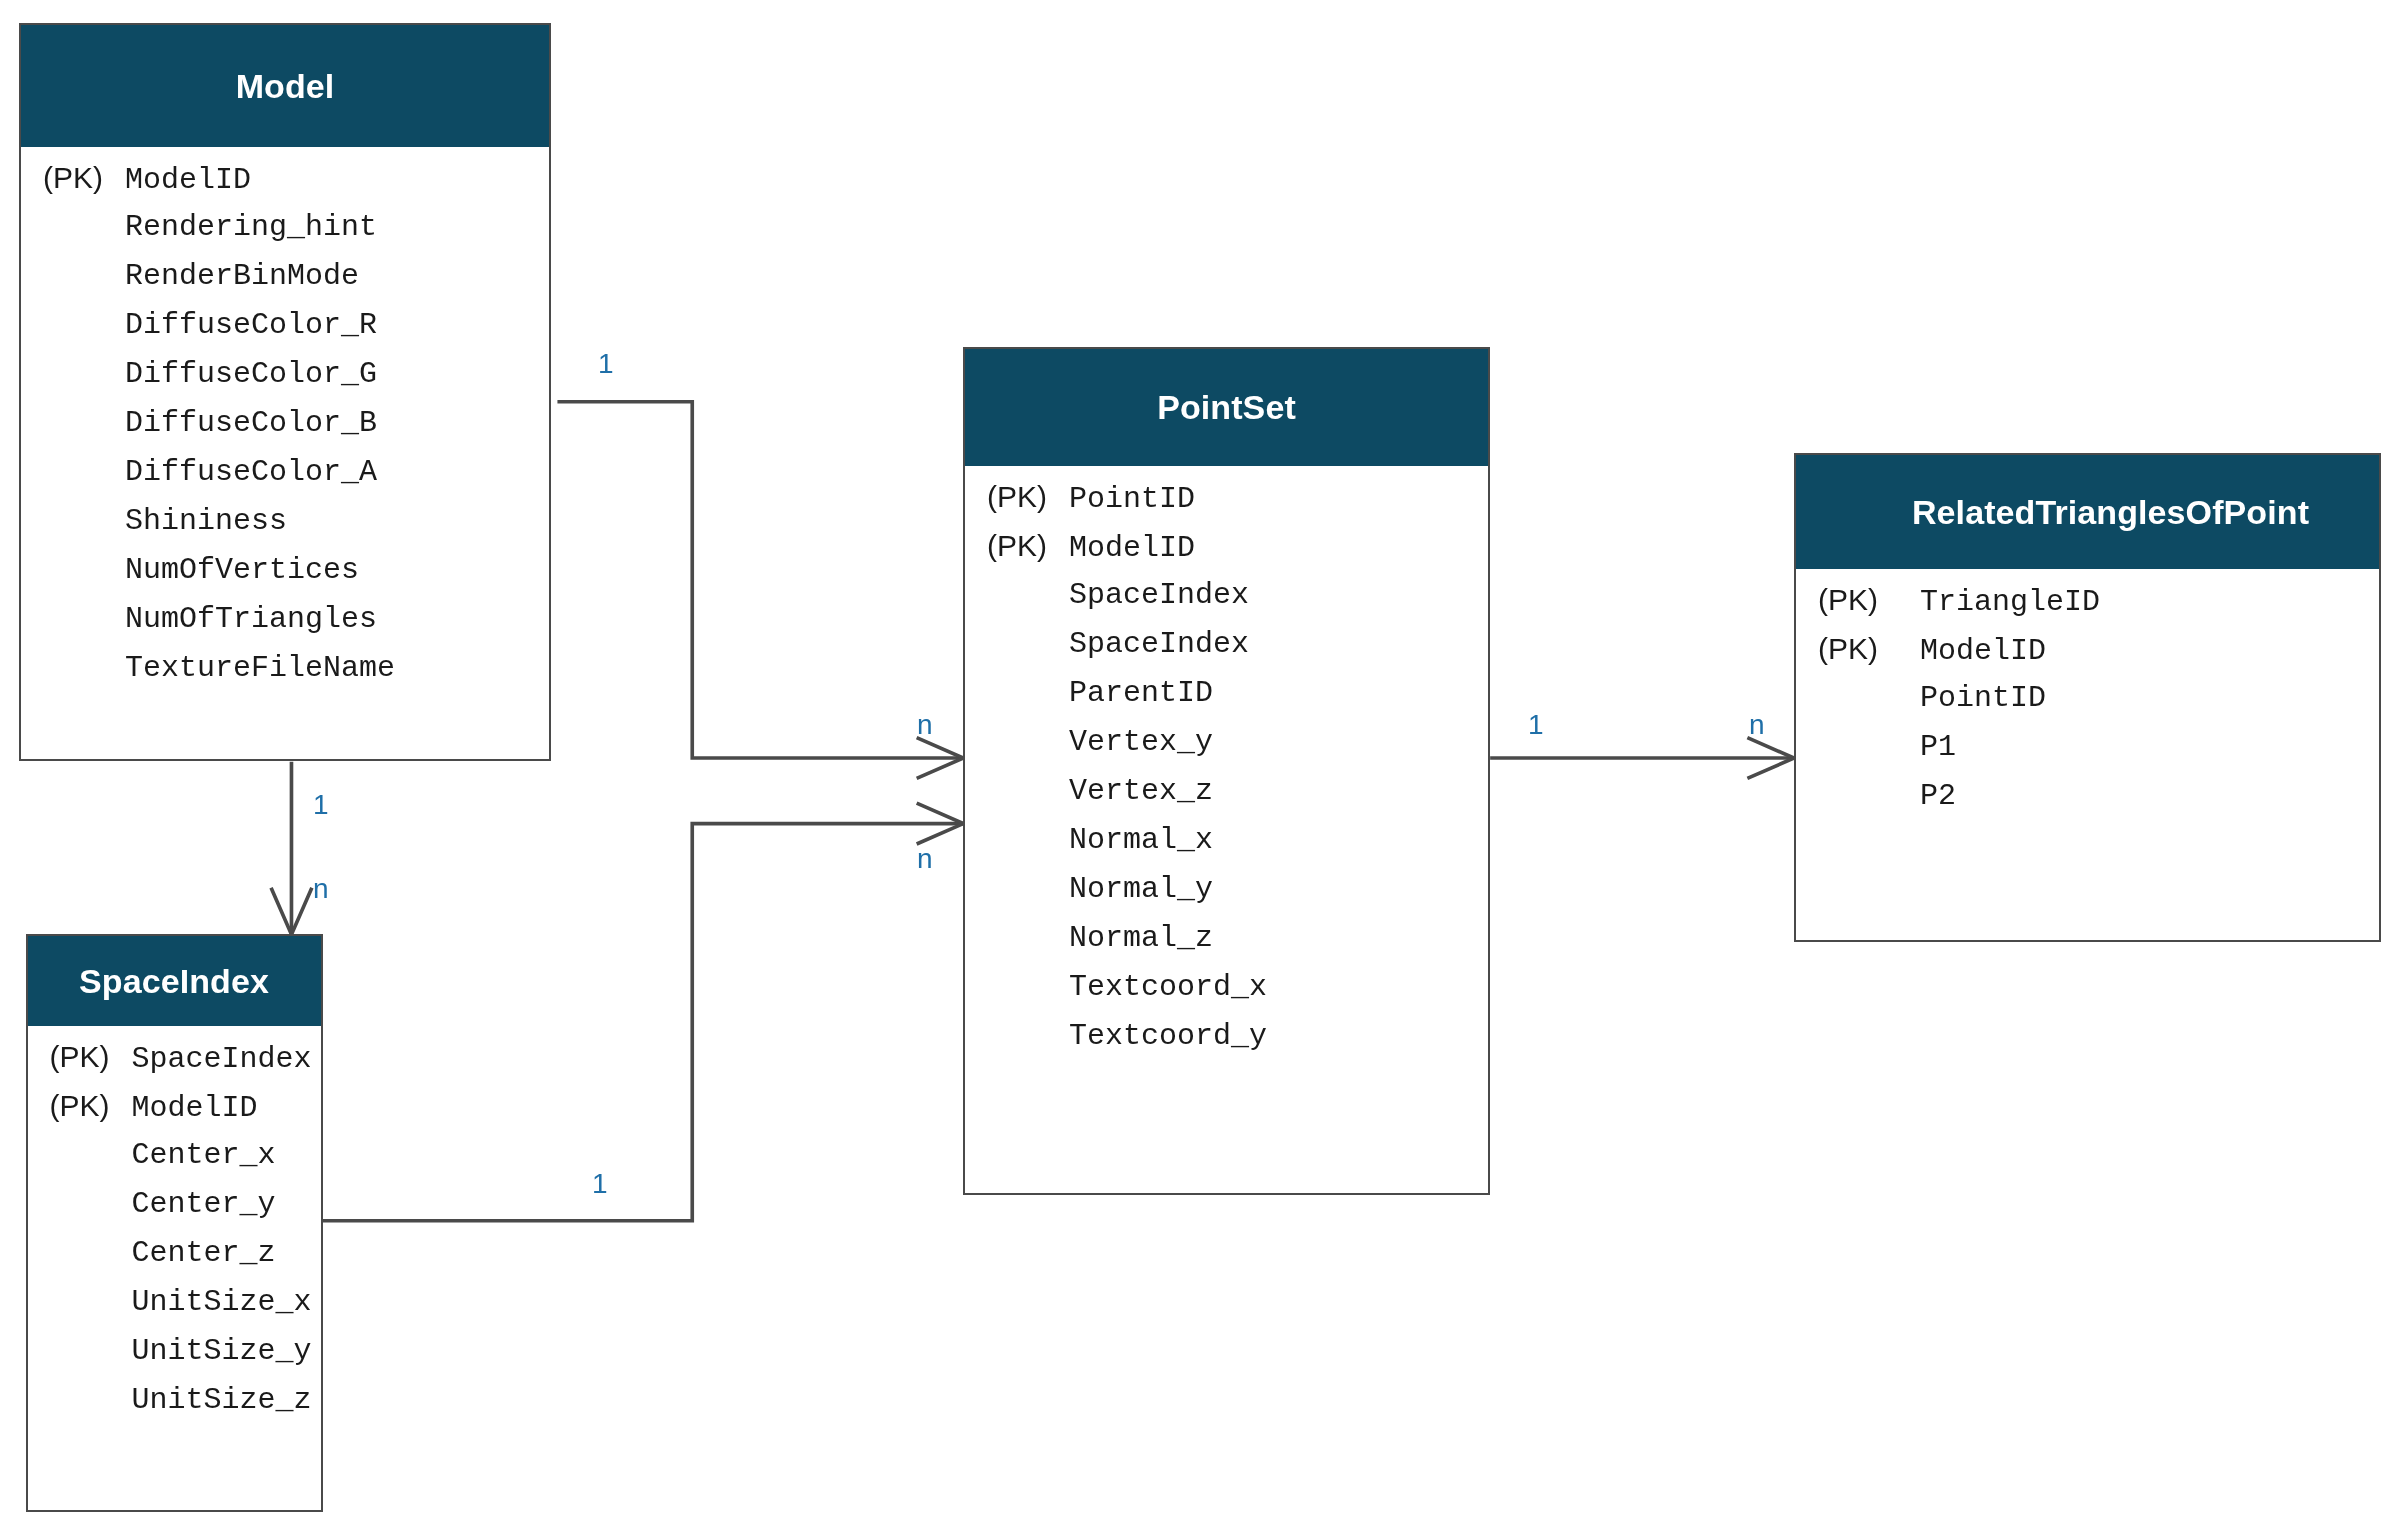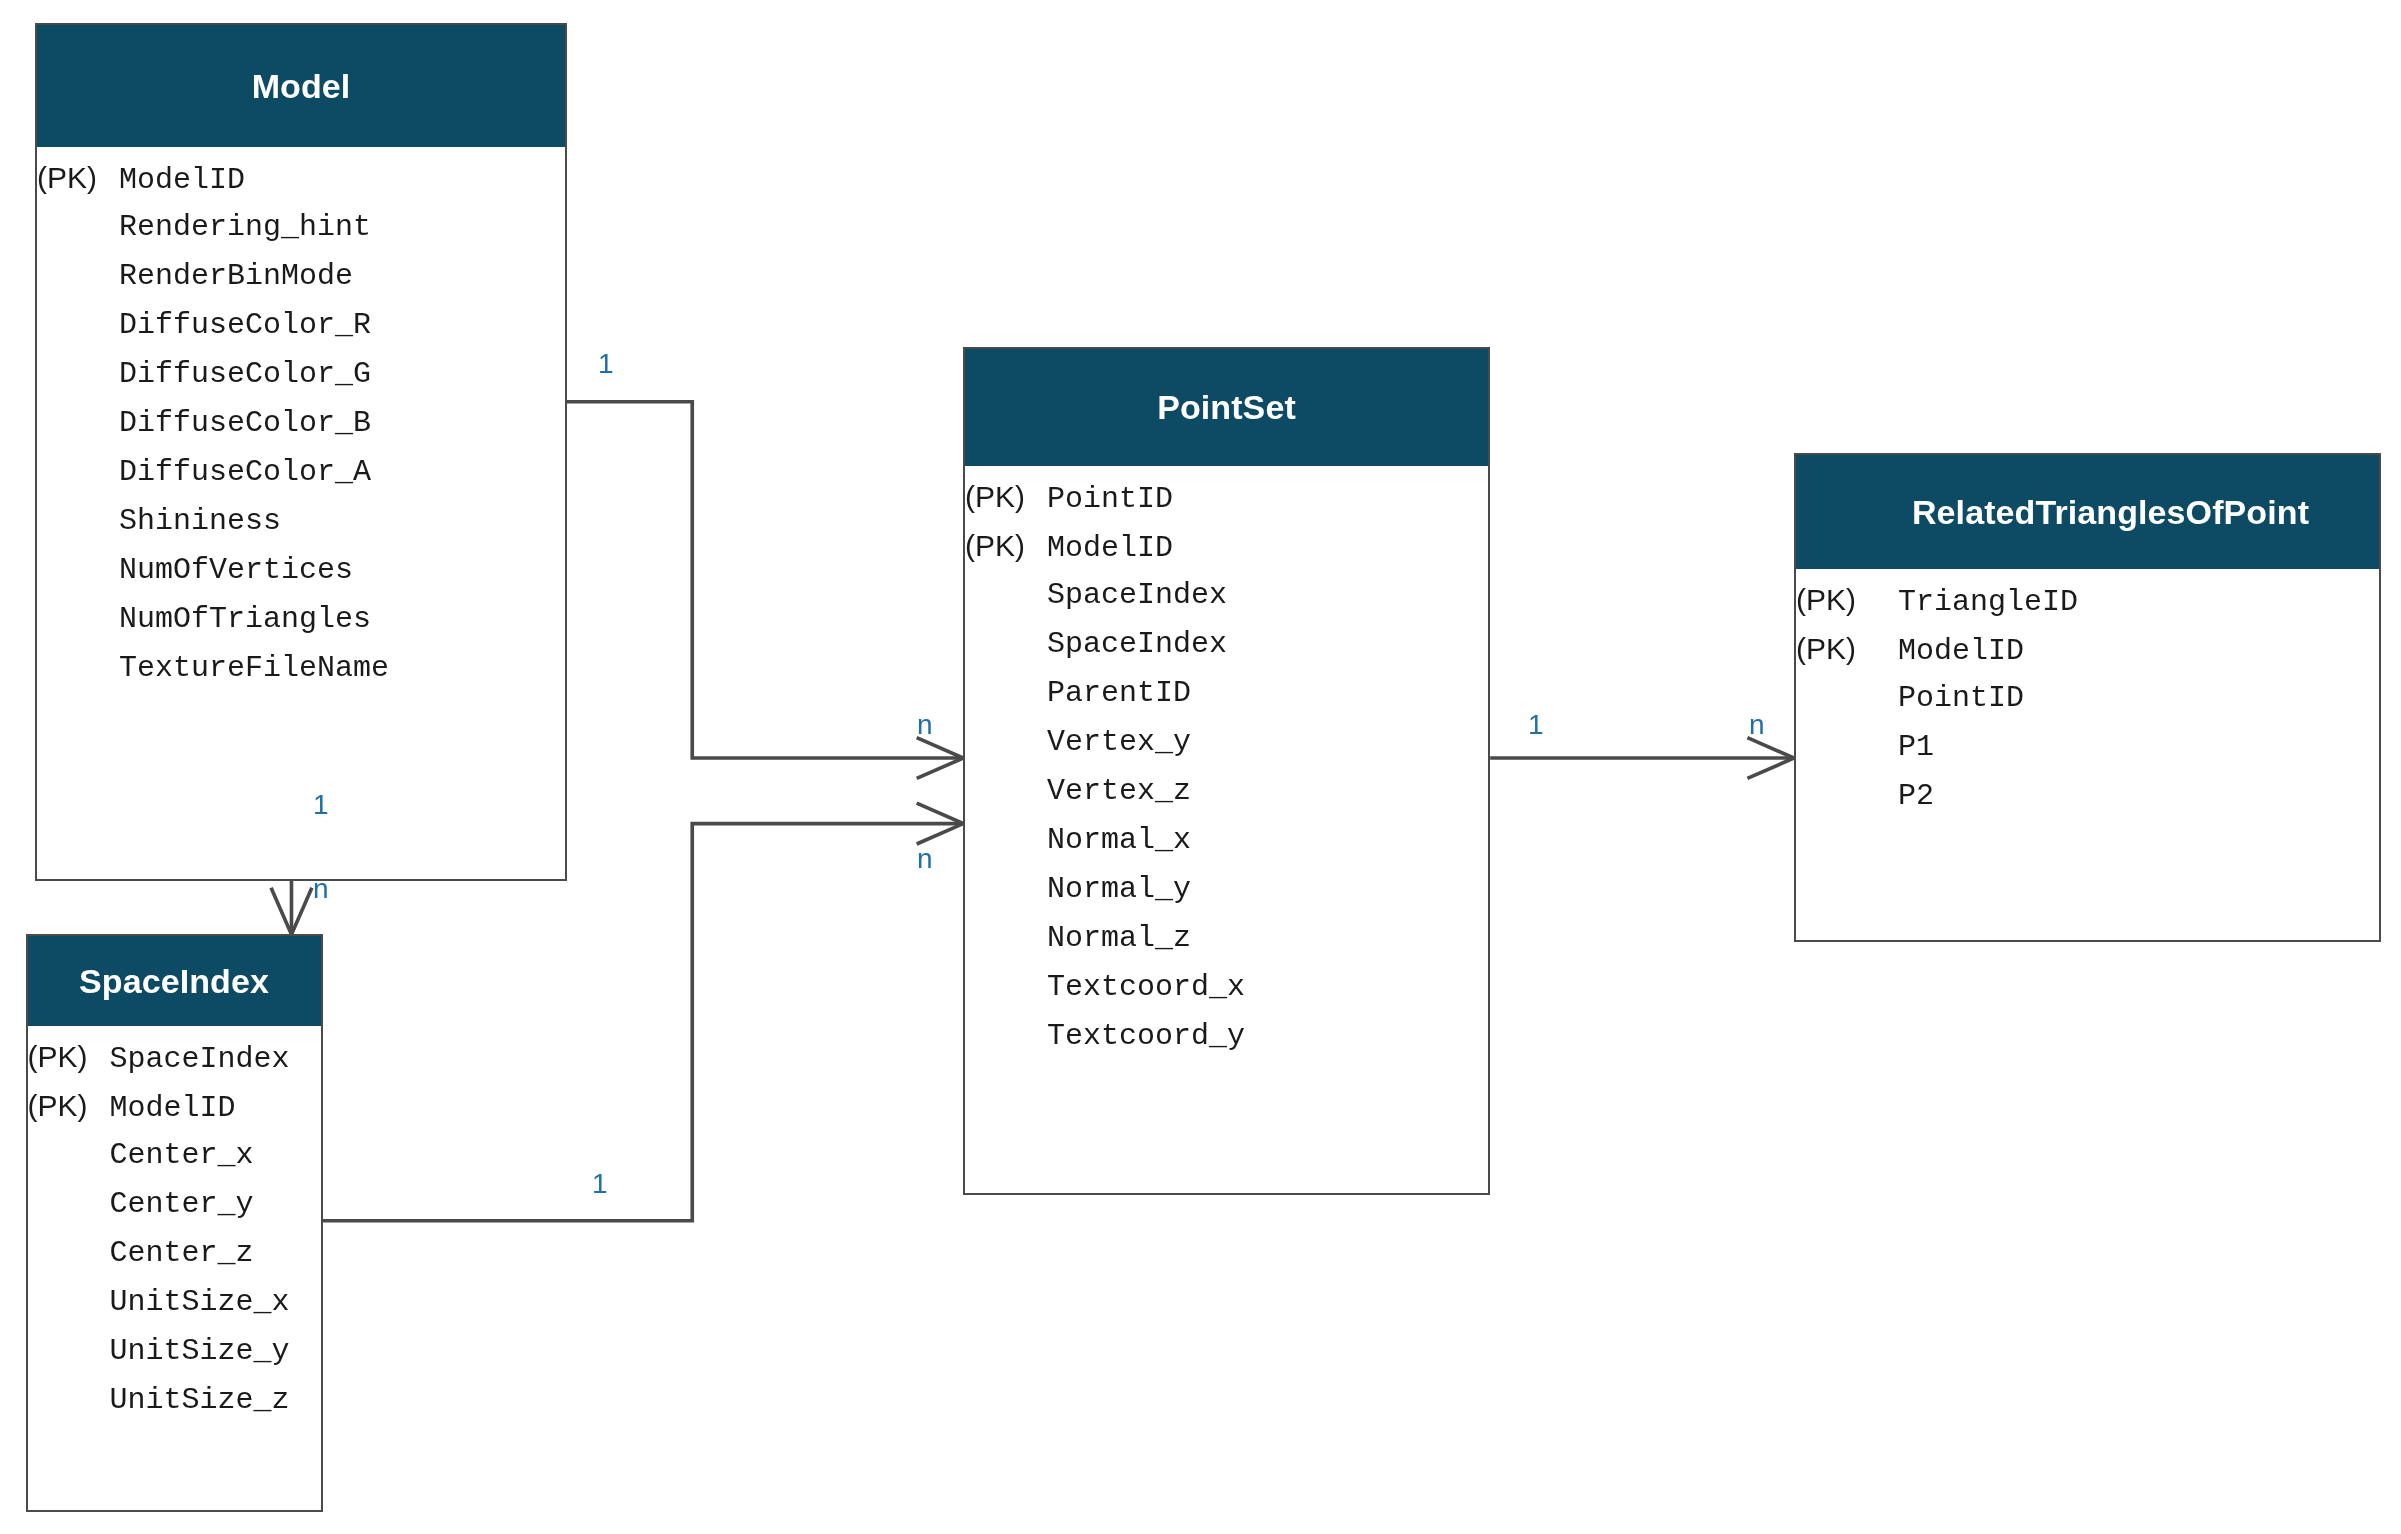--- a/index.html
+++ b/index.html
@@ -34,20 +34,21 @@
     font-weight: bold;
     text-align: center;
     display: flex;
     align-items: center;
     justify-content: center;
     letter-spacing: 0.1px;
   }
   .entity-body {
     box-sizing: border-box;
     padding-top: 16px;
+    padding-left: 22px;
   }
   .attr-row {
     display: flex;
     align-items: baseline;
     font-size: 30px;
     color: #1a1a1a;
     line-height: 1.0;
     height: 49px;
     white-space: nowrap;
   }
@@ -130,21 +131,21 @@
 
   <span class="card-label" style="left:313px; top:791px;">1</span>
   <span class="card-label" style="left:313px; top:875px;">n</span>
 
   <span class="card-label" style="left:592px; top:1170px;">1</span>
   <span class="card-label" style="left:917px; top:845px;">n</span>
 
   <span class="card-label" style="left:1528px; top:711px;">1</span>
   <span class="card-label" style="left:1749px; top:711px;">n</span>
 
-  <div class="entity" id="entity-model" style="left:35px; top:23px; width:532px; height:858px;">
+  <div class="entity" id="entity-model" style="left:19px; top:23px; width:532px; height:738px;">
     <div class="entity-header" style="height:122px;">Model</div>
     <div class="entity-body">
         <div class="attr-row">
           <span class="attr-pk">(PK)</span>
           <span class="attr-name">ModelID</span>
         </div>
         <div class="attr-row">
           <span class="attr-pk"></span>
           <span class="attr-name">Rendering_hint</span>
         </div>

